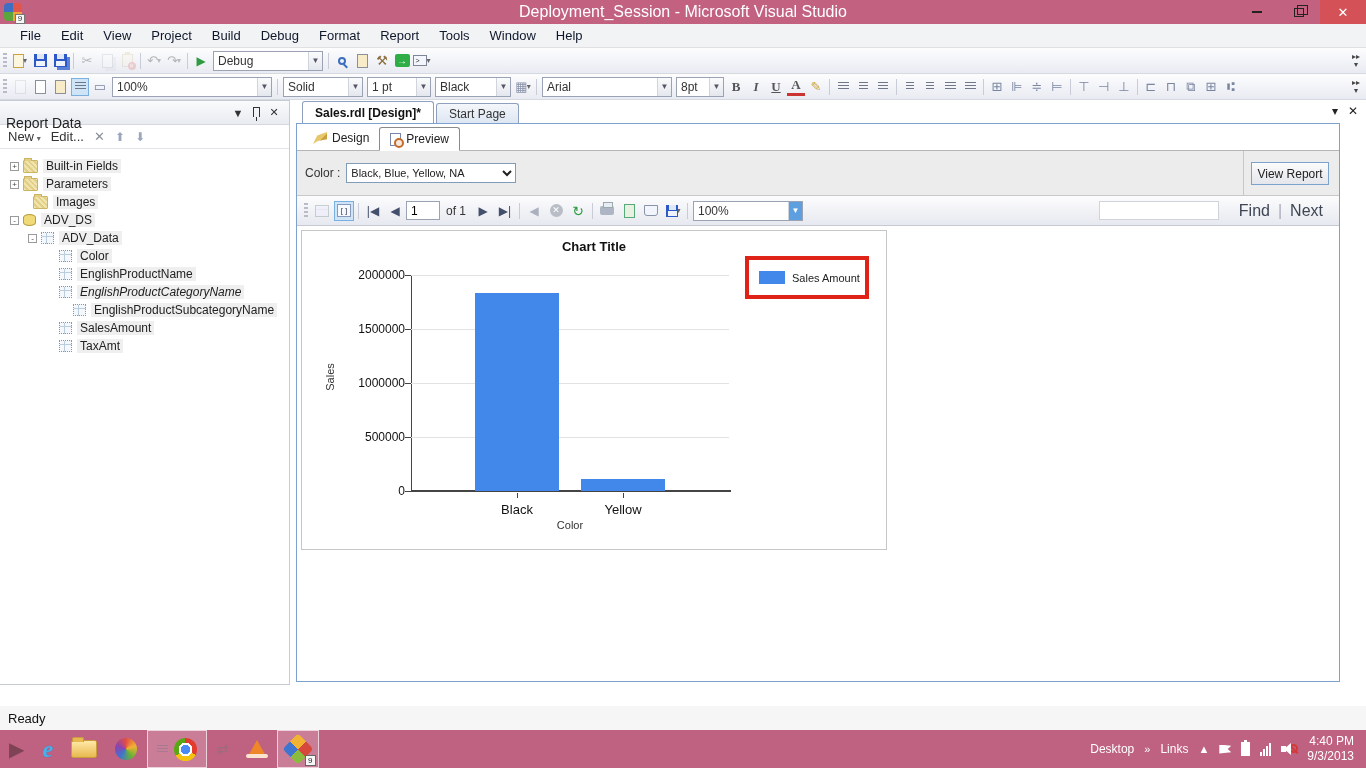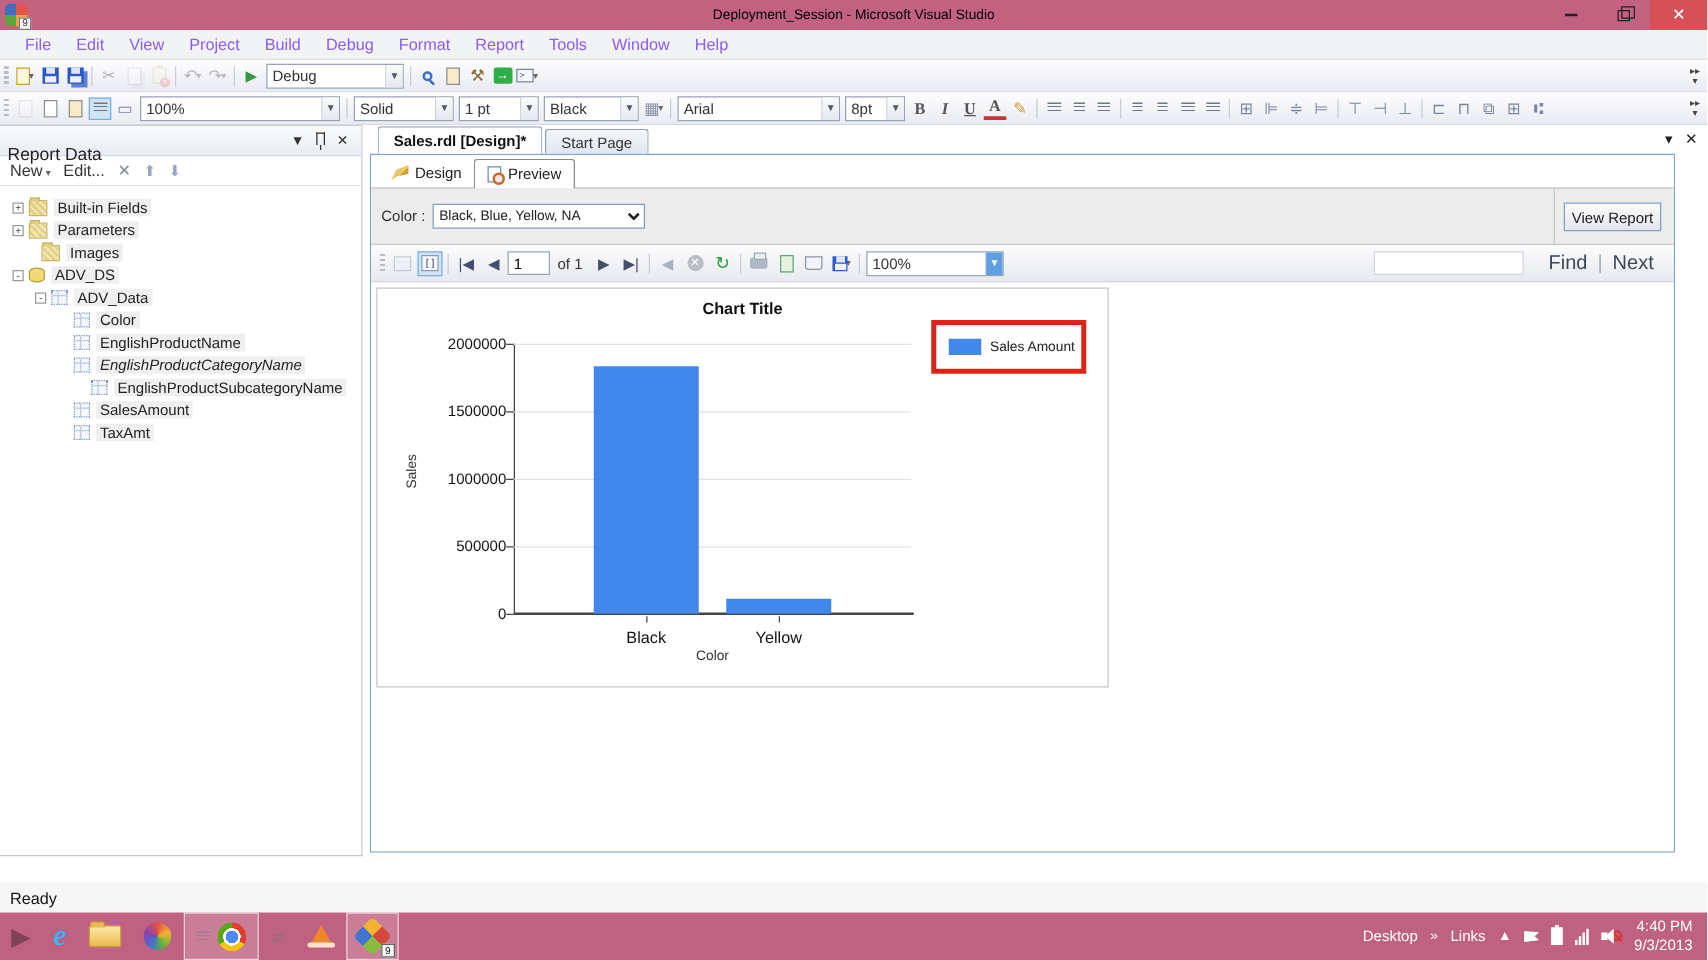--- a/index.html
+++ b/index.html
@@ -6,31 +6,31 @@
   html,body { width:1366px; height:768px; overflow:hidden; }
   body { font-family:"Liberation Sans","DejaVu Sans",sans-serif; font-size:12px; color:#1e1e1e; background:#fff; }
   .screen { position:relative; width:1366px; height:768px; background:#fff; overflow:hidden; }
 
   
   .titlebar { position:absolute; left:0; top:0; width:1366px; height:24px; background:#c26180; display:flex; align-items:center; }
   .appicon { position:relative; width:18px; height:18px; margin-left:4px;
     background:conic-gradient(#e2554a 0 25%, #f0a23c 25% 50%, #5aa53c 50% 75%, #3f6fc2 75% 100%); border-radius:4px; }
   .appicon .badge { position:absolute; right:-3px; bottom:-3px; width:10px; height:10px; background:#f7f7f7; border:1px solid #777;
     font-size:8px; line-height:8px; text-align:center; color:#333; }
-  .title-text { position:absolute; left:0; right:0; text-align:center; font-size:11px; color:#000000; }
+  .title-text { position:absolute; left:0; right:0; text-align:center; font-size:16px; color:#ffffff; }
   .wincontrols { position:absolute; right:0; top:0; height:24px; display:flex; }
   .winbtn { width:42px; height:24px; display:flex; align-items:center; justify-content:center; color:#222; font-size:13px; }
   .winbtn.close { background:#d45257; color:#fff; width:46px; }
   .ic-min { width:10px; height:2px; background:#222; display:inline-block; }
   .ic-restore { position:relative; width:10px; height:9px; border:1px solid #222; background:transparent; }
   .ic-restore:before { content:""; position:absolute; left:2px; top:-4px; width:9px; height:8px; border:1px solid #222; }
 
   
   .menubar { position:absolute; left:0; top:24px; width:1366px; height:24px; background:#f2f3f5; border-bottom:1px solid #e0e0e3; display:flex; align-items:center; padding-left:10px; }
-  .menu-item { padding:3px 10px; font-size:13px; color:#8b5cf6; }
+  .menu-item { padding:3px 10px; font-size:13px; color:#0f172a; }
 
   
   .tbrow { position:absolute; left:0; width:1366px; background:linear-gradient(#fdfdfe,#e9ebf2); border-bottom:1px solid #d7d9e0; display:flex; align-items:center; }
   .tb1 { top:48px; height:26px; }
   .tb2 { top:74px; height:26px; }
   .grip { width:4px; height:16px; margin:0 3px; background:repeating-linear-gradient(to bottom,#b9bcc7 0 2px,transparent 2px 4px); }
   .tsep { width:1px; height:16px; background:#c9ccd6; margin:0 3px; }
   .mini { width:18px; height:18px; margin:0 1px; display:inline-flex; align-items:center; justify-content:center; font-size:13px; color:#555; position:relative; }
   .mini.dis { opacity:.4; }
   .drop { font-size:8px; color:#666; margin-left:-1px; }

